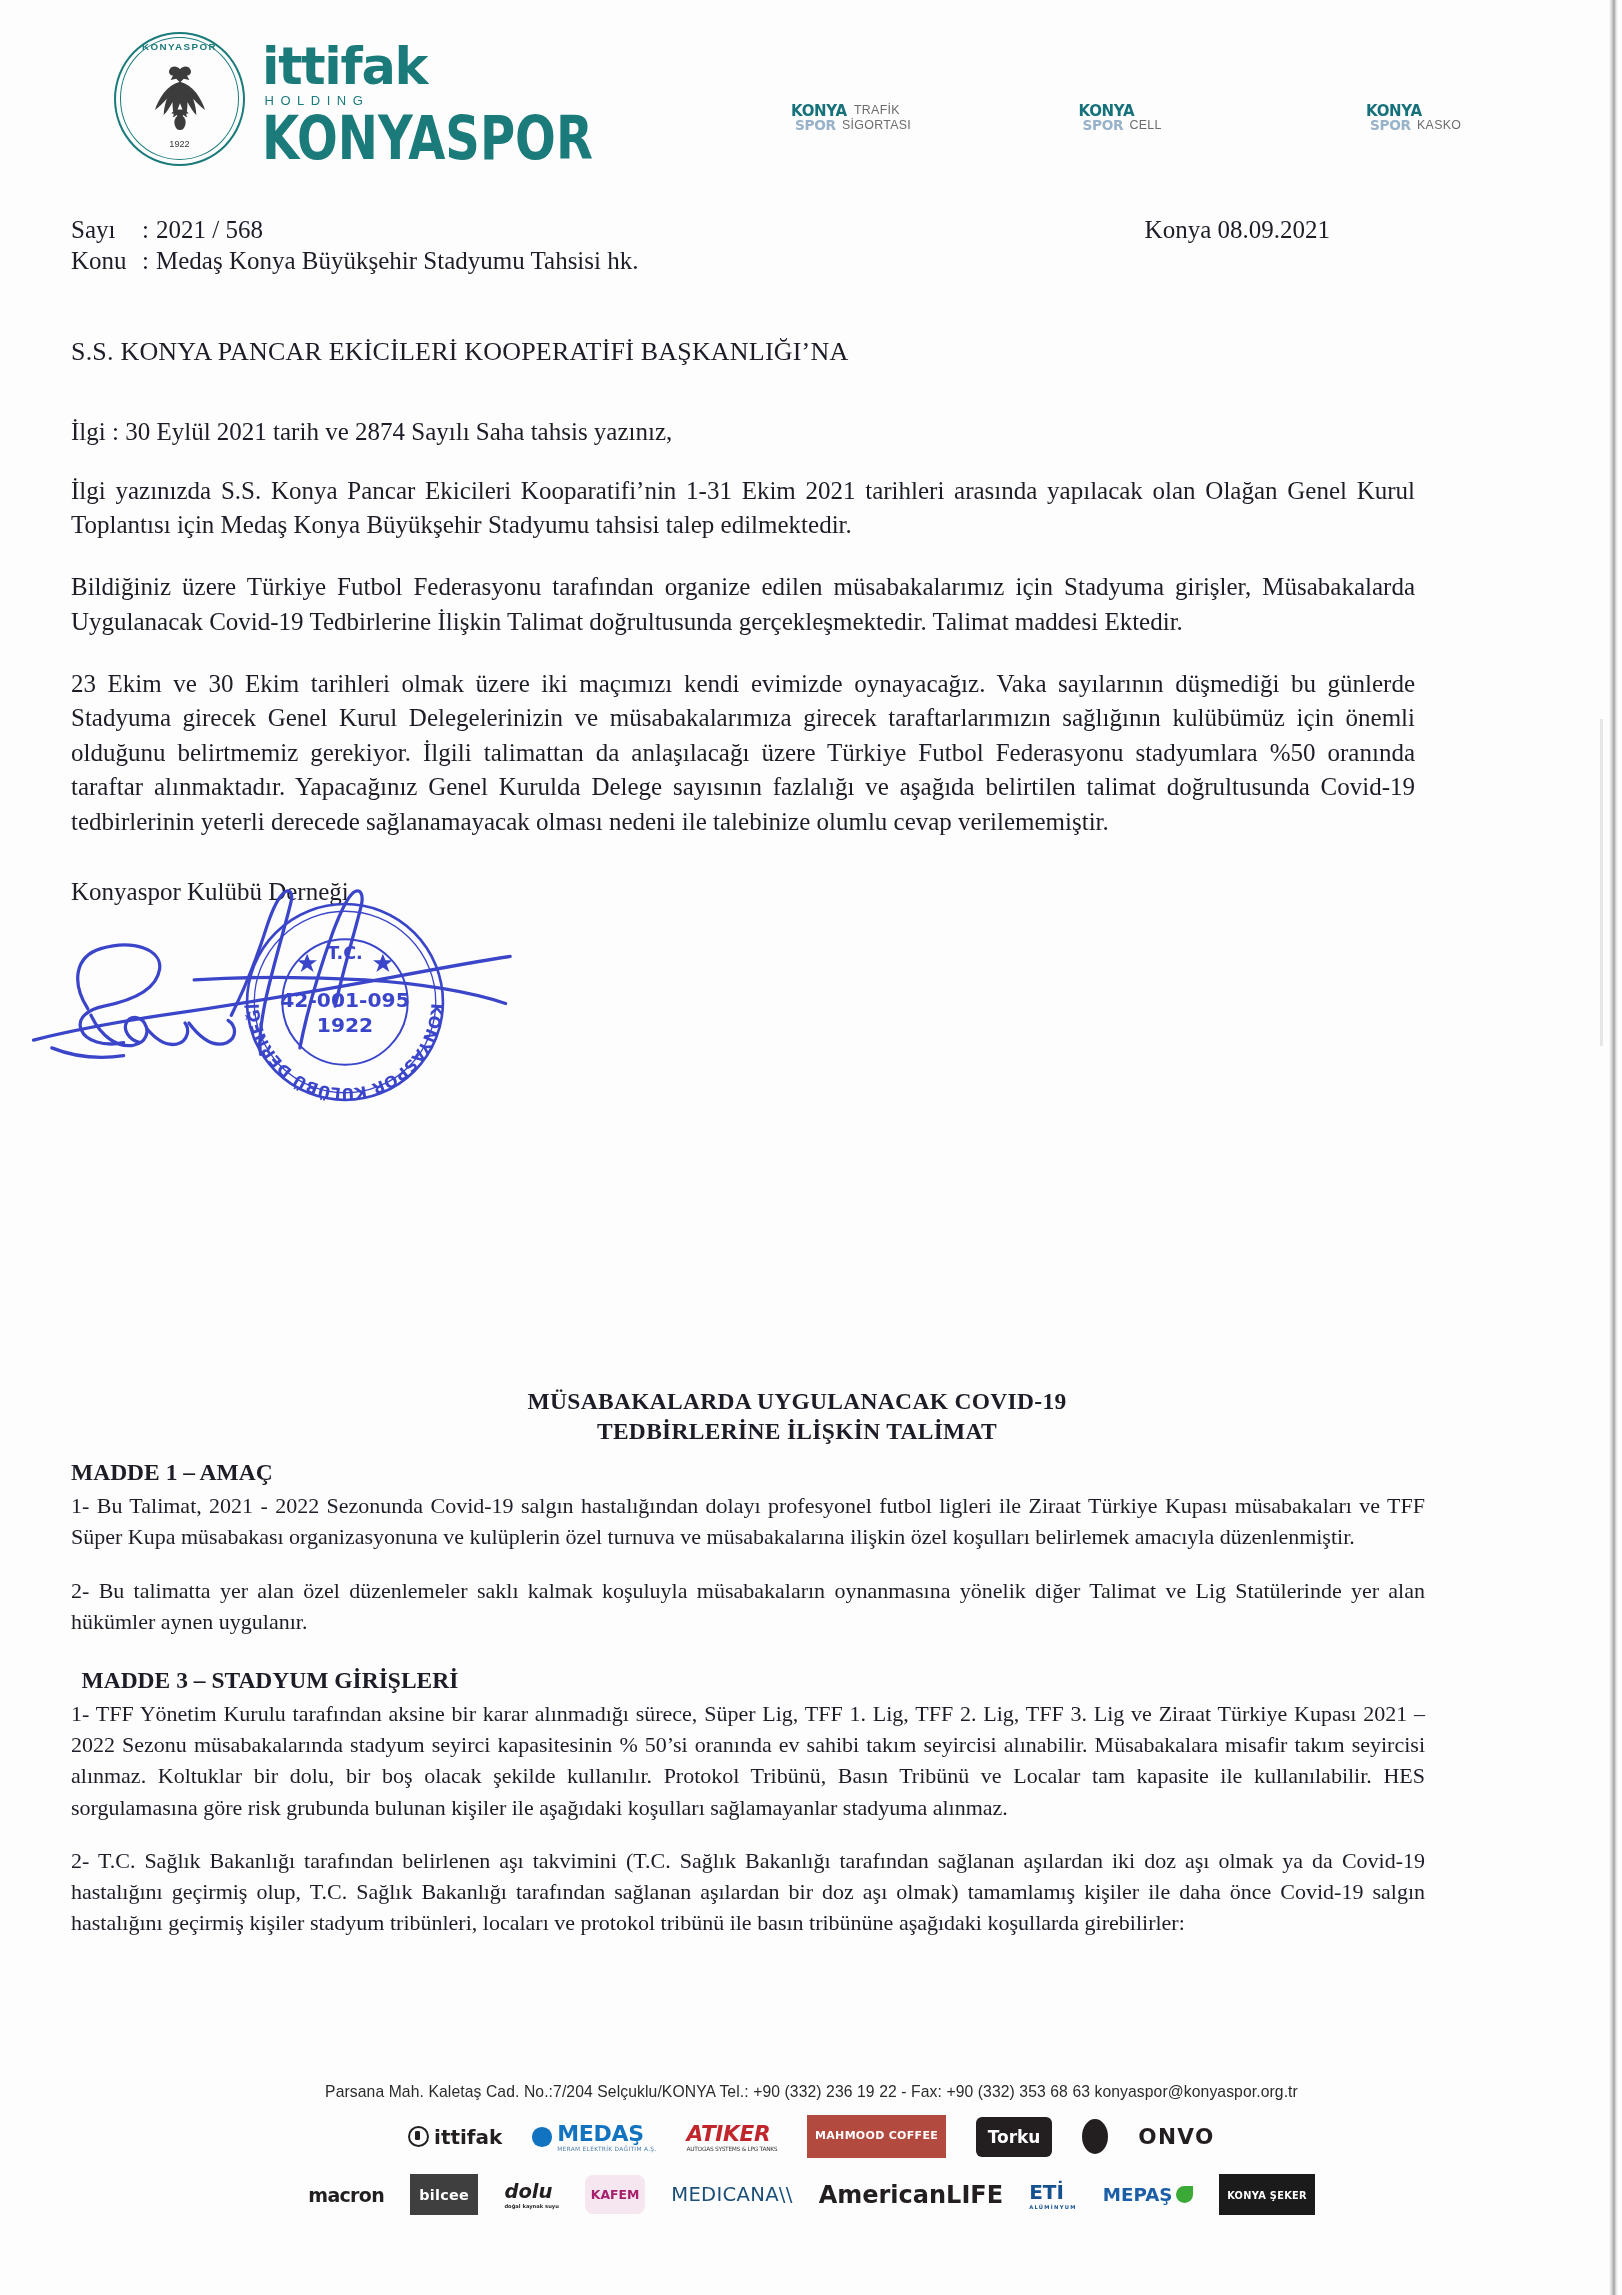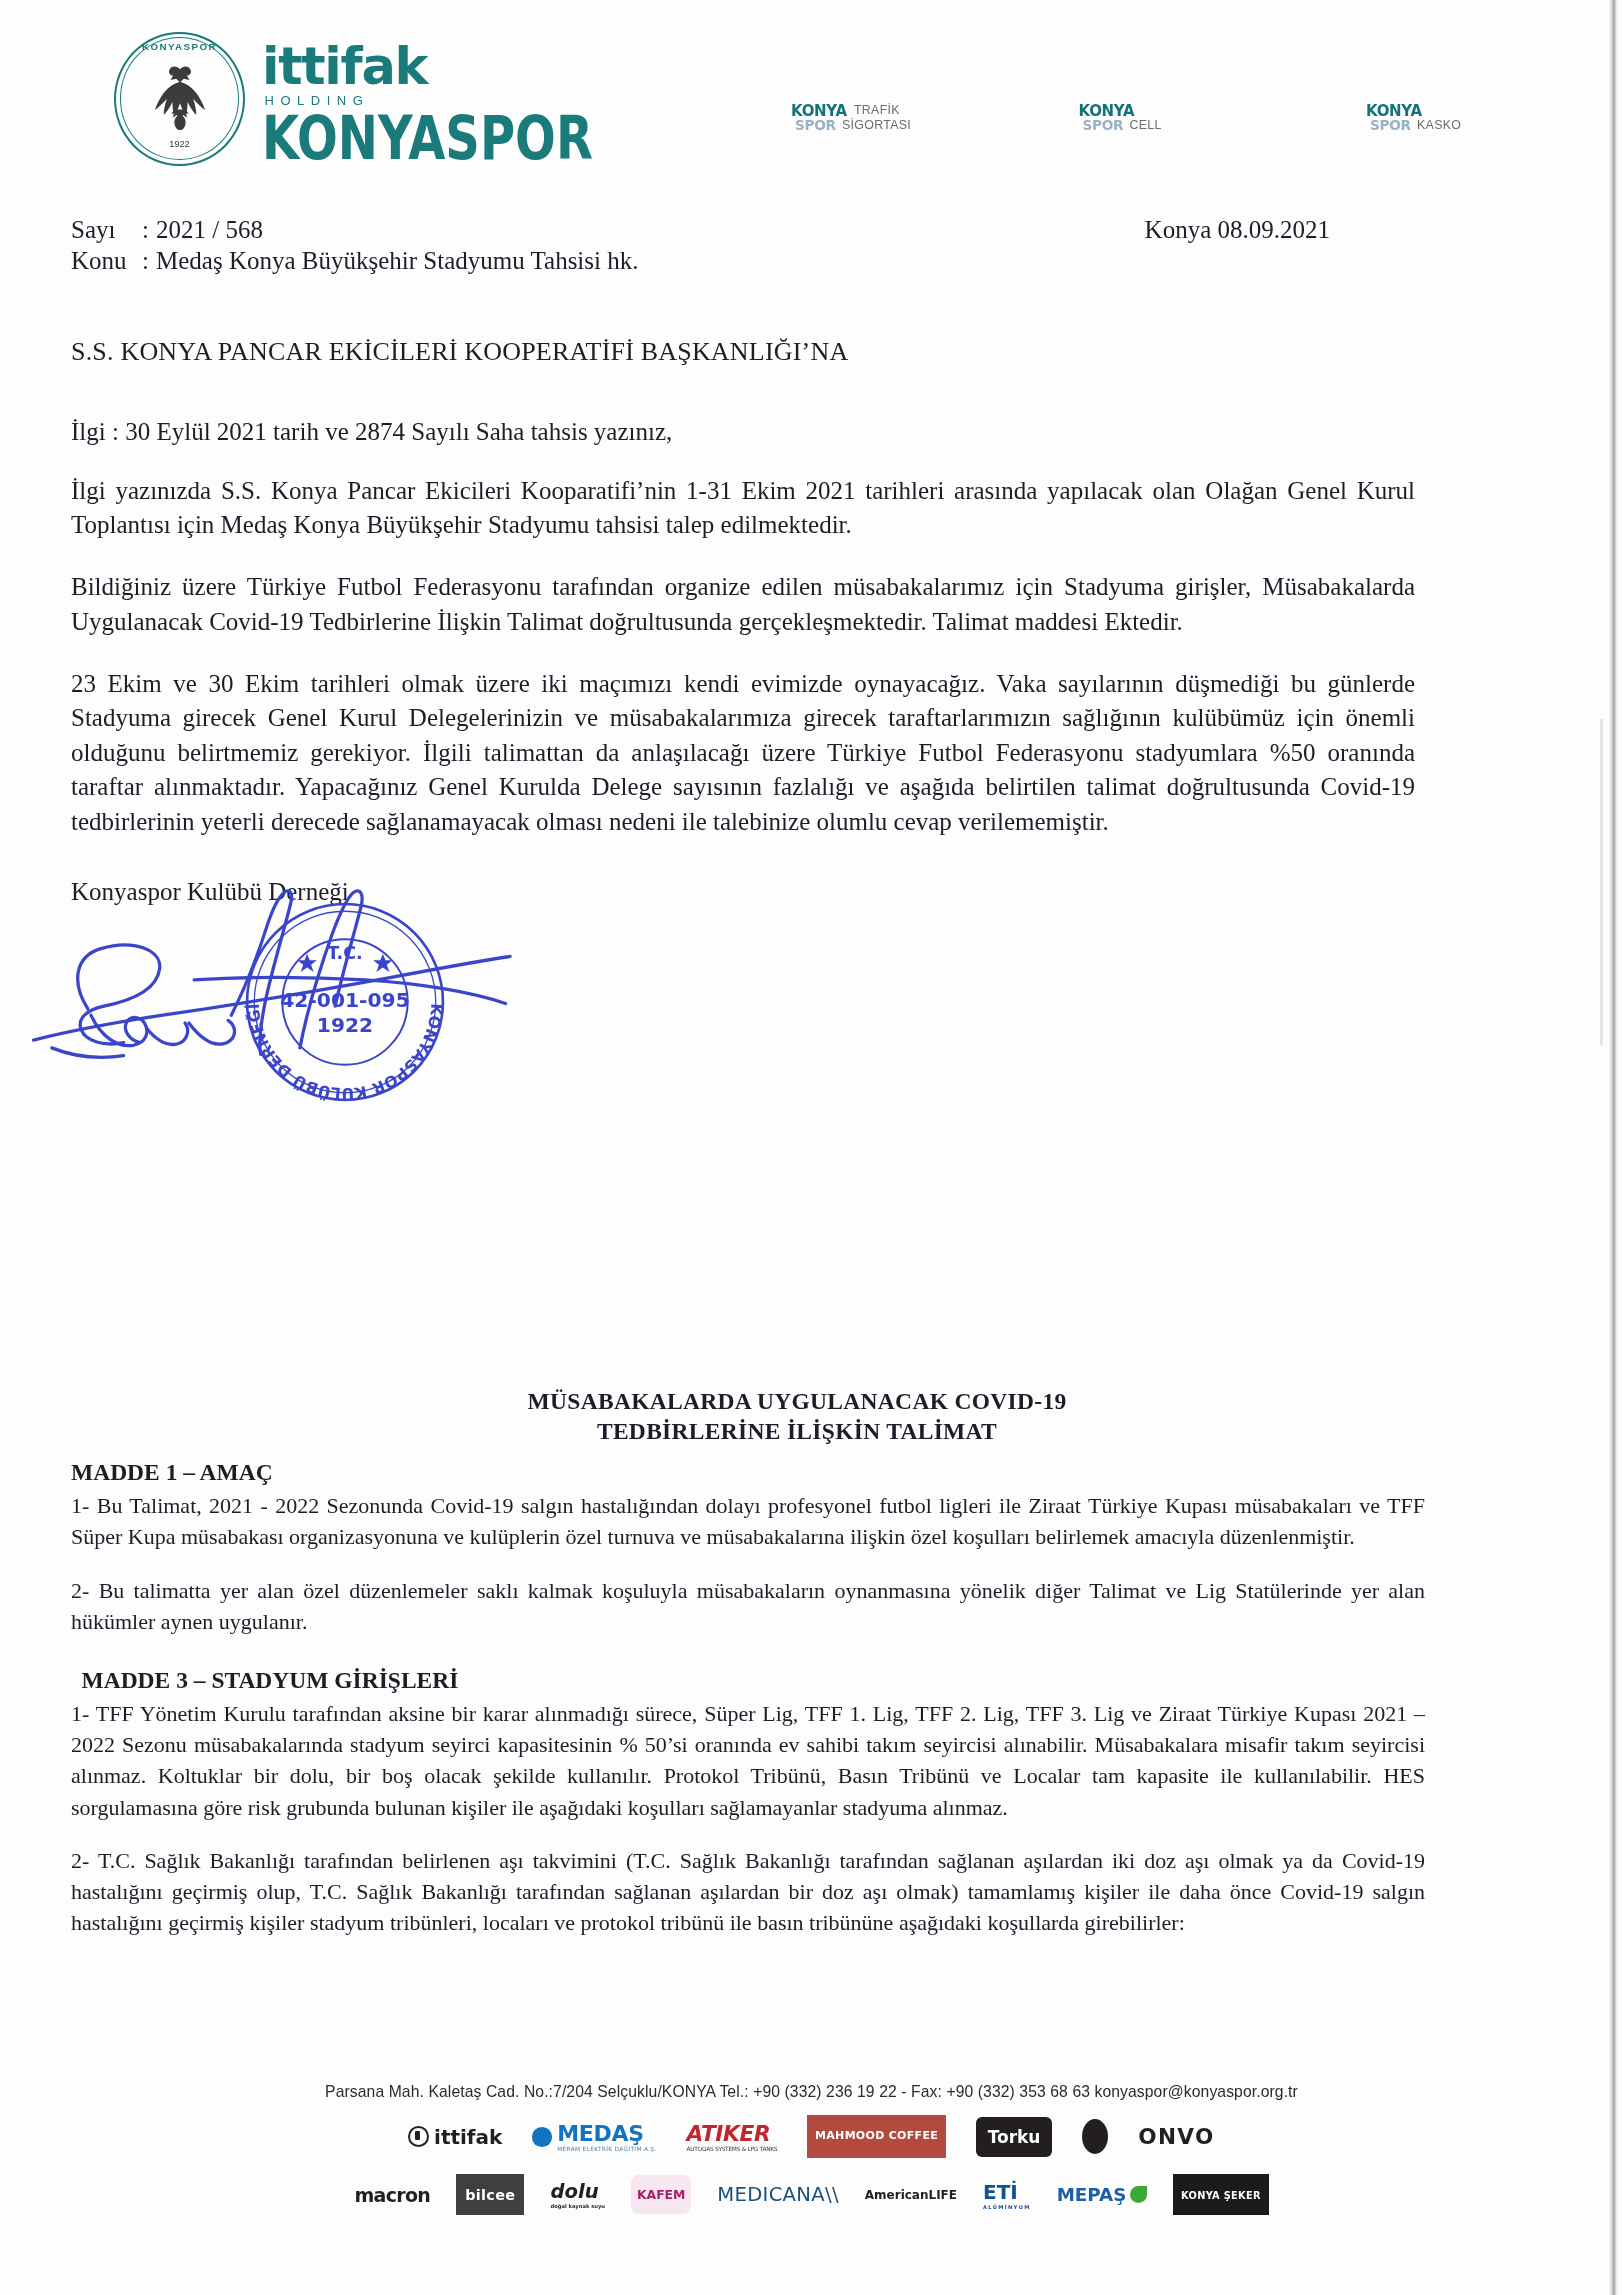--- a/index.html
+++ b/index.html
@@ -355,21 +355,21 @@
     background: #3f3f3f; color:#ffffff; font-size: 14.4px;
     padding: 5.2px 9.2px; letter-spacing: 0.3px;
   }
   .f-beysu { font-size: 19.6px; color: #231f20; font-style: italic; }
   .f-beysu .sub { display:block; font-size: 5.2px; font-style: normal; }
   .f-kafem {
     color: #a6216b; font-size: 12.4px; background: #f6e6ef;
     padding: 3.9px 5.9px; border-radius: 8px;
   }
   .f-medicana { font-size: 19.6px; color: #1b4f7a; letter-spacing: 0.3px; font-weight: normal;}
-  .f-americanlife { font-size: 12px; color: #231f20; }
+  .f-americanlife { font-size: 24px; color: #231f20; }
   .f-eti { font-size: 20px; color: #15508f; }
   .f-eti .sub { display:block; font-size: 5.2px; letter-spacing: 1.3px; }
   .f-mepas { font-size: 18.3px; color: #1c5fa8; }
   .f-mepas .leaf {
     display:inline-block; width: 17px; height: 17px;
     background: #3aa935; border-radius: 50% 0 50% 50%;
     margin-left: 3.9px; vertical-align: -3.3px;
   }
   .f-konyaseker {
     background: #1b1b1b; color: #ffffff; font-size: 9.8px;

